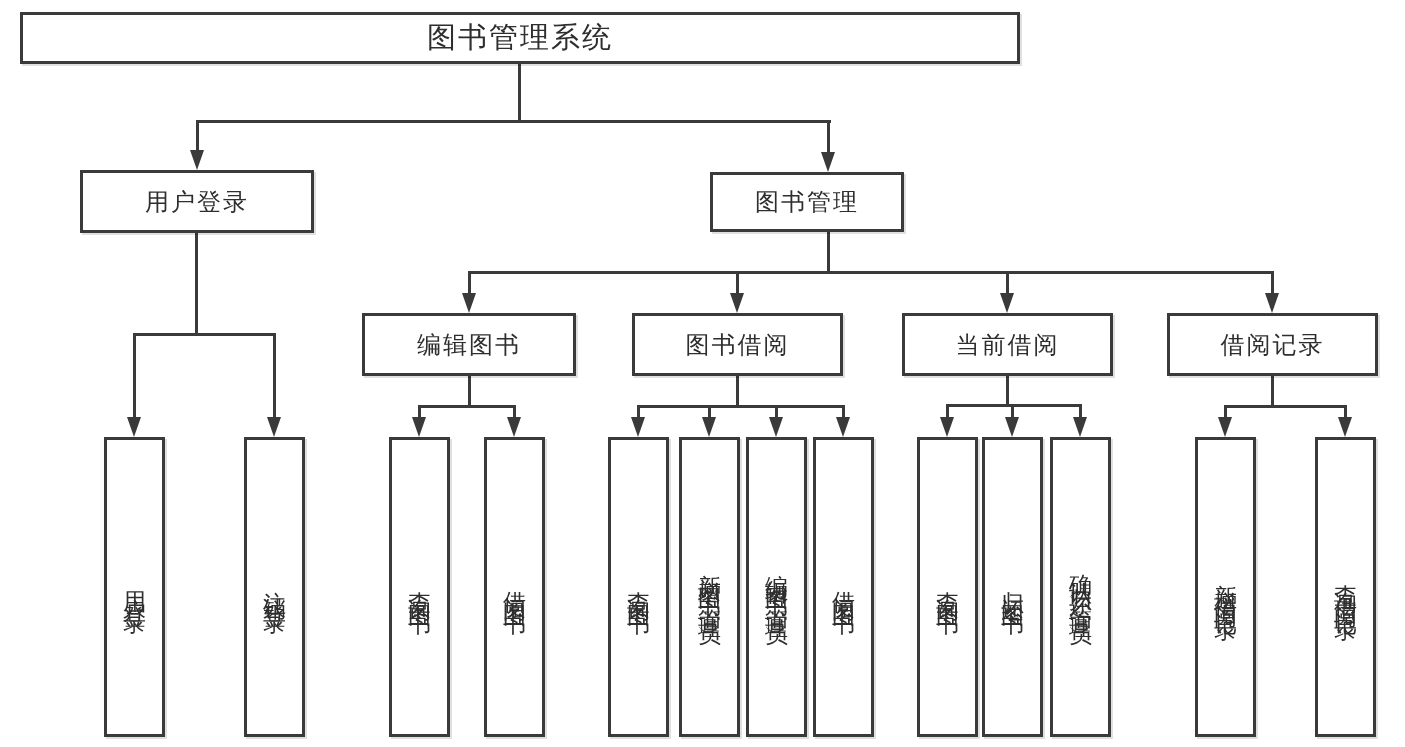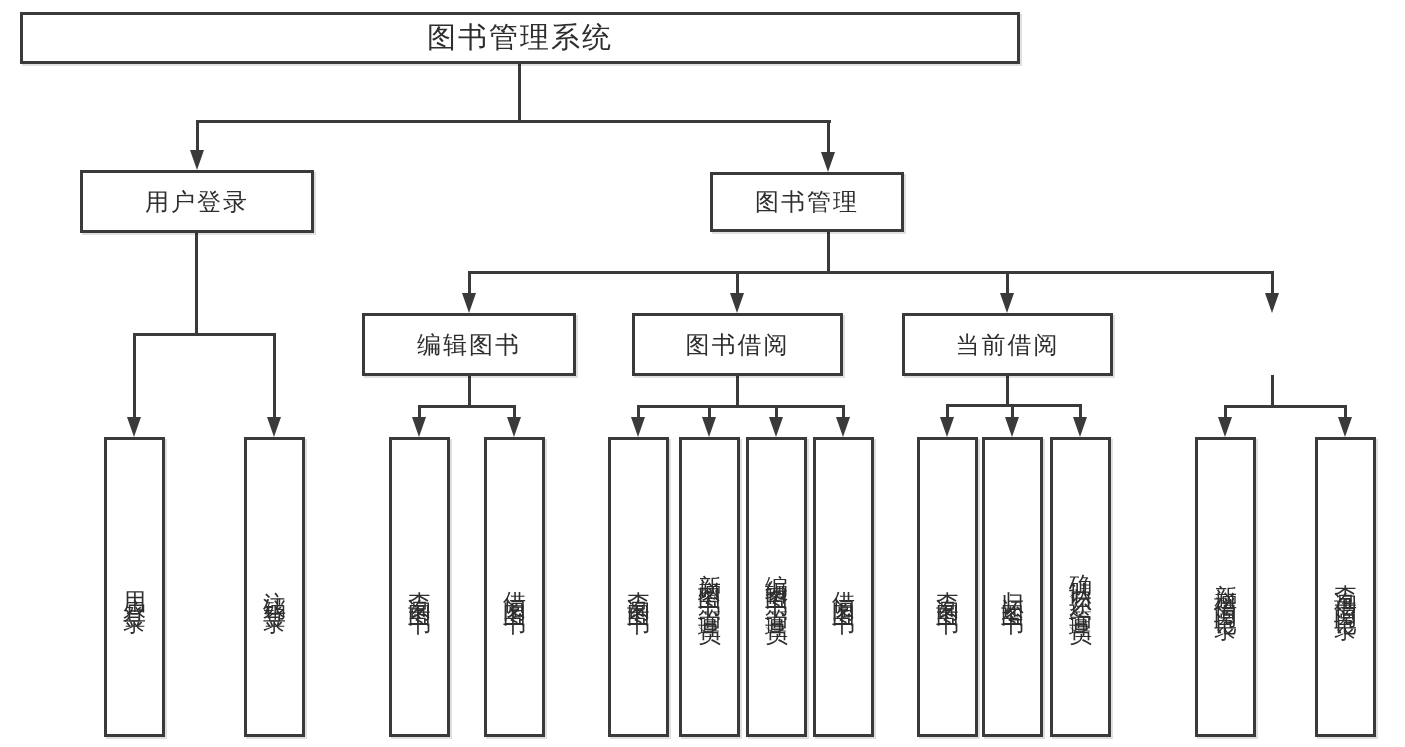--- a/index.html
+++ b/index.html
@@ -169,20 +169,23 @@
 
   <div class="box" id="b-rec">
     <span class="lbl">编辑图书</span>
   </div>
   <div class="box" id="b-borrow">
     <span class="lbl">图书借阅</span>
   </div>
   <div class="box" id="b-current">
     <span class="lbl">当前借阅</span>
   </div>
+  <div class="box" id="b-records">
+    <span class="lbl">借阅记录</span>
+  </div>
 
   <div class="box vbox leaf" id="b-l-login">
     <span class="lbl">用户登录</span>
   </div>
   <div class="box vbox leaf" id="b-l-logout">
     <span class="lbl">注销登录</span>
   </div>
 
   <div class="box vbox leaf" id="b-l-recq">
     <span class="lbl">查询图书</span>

